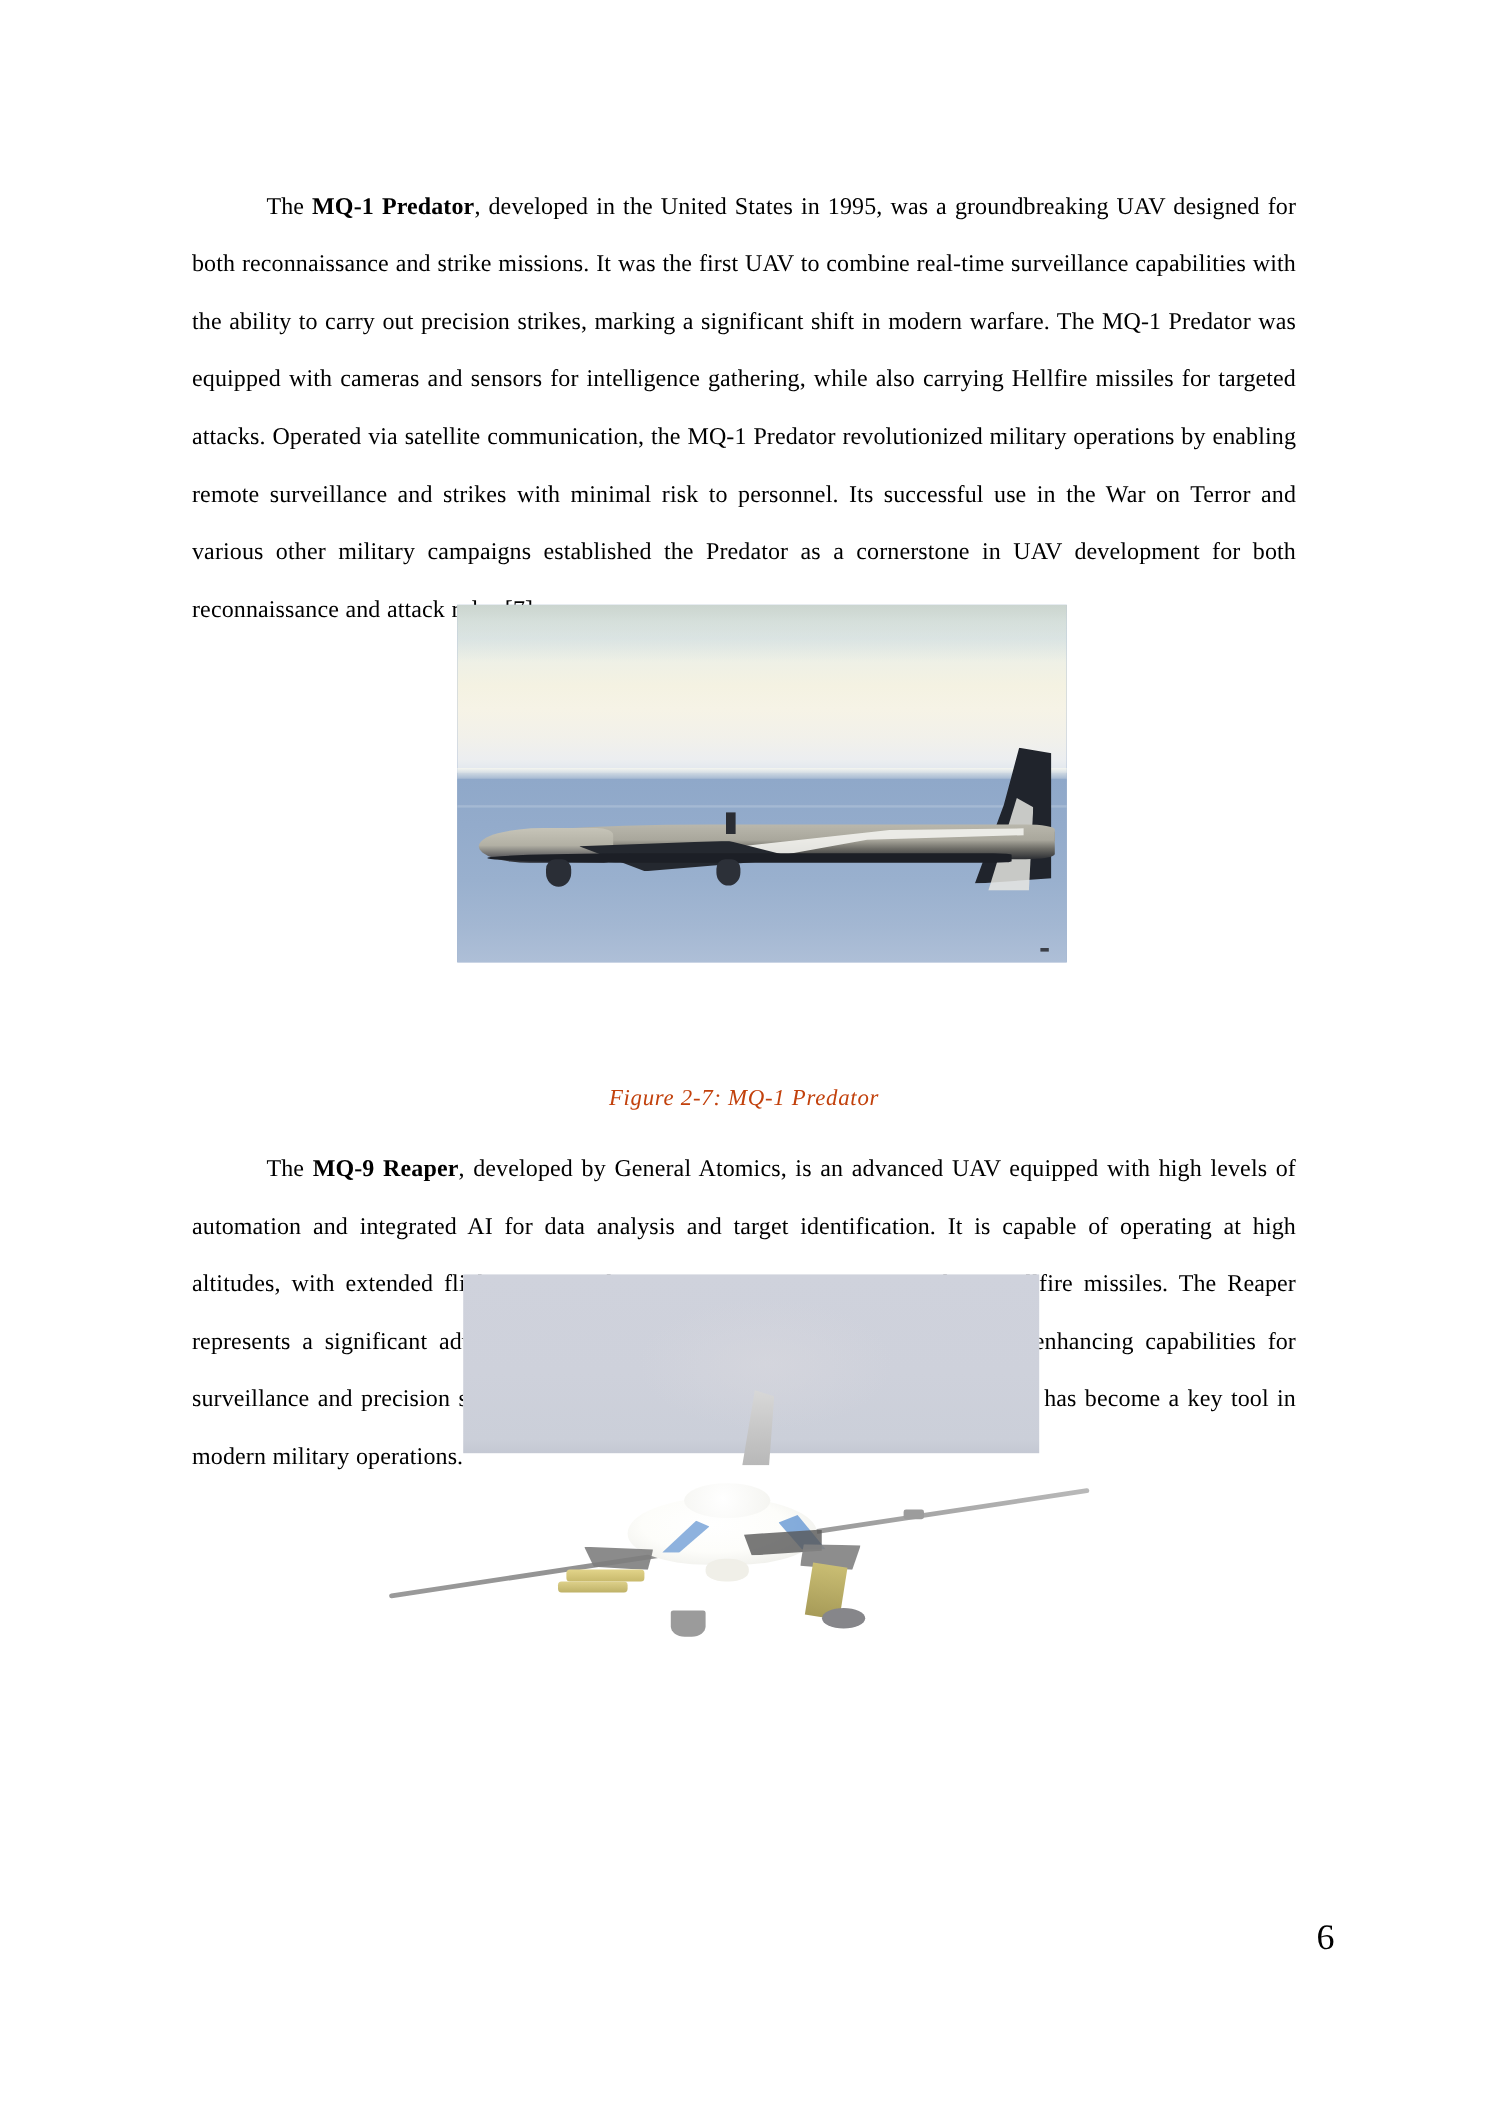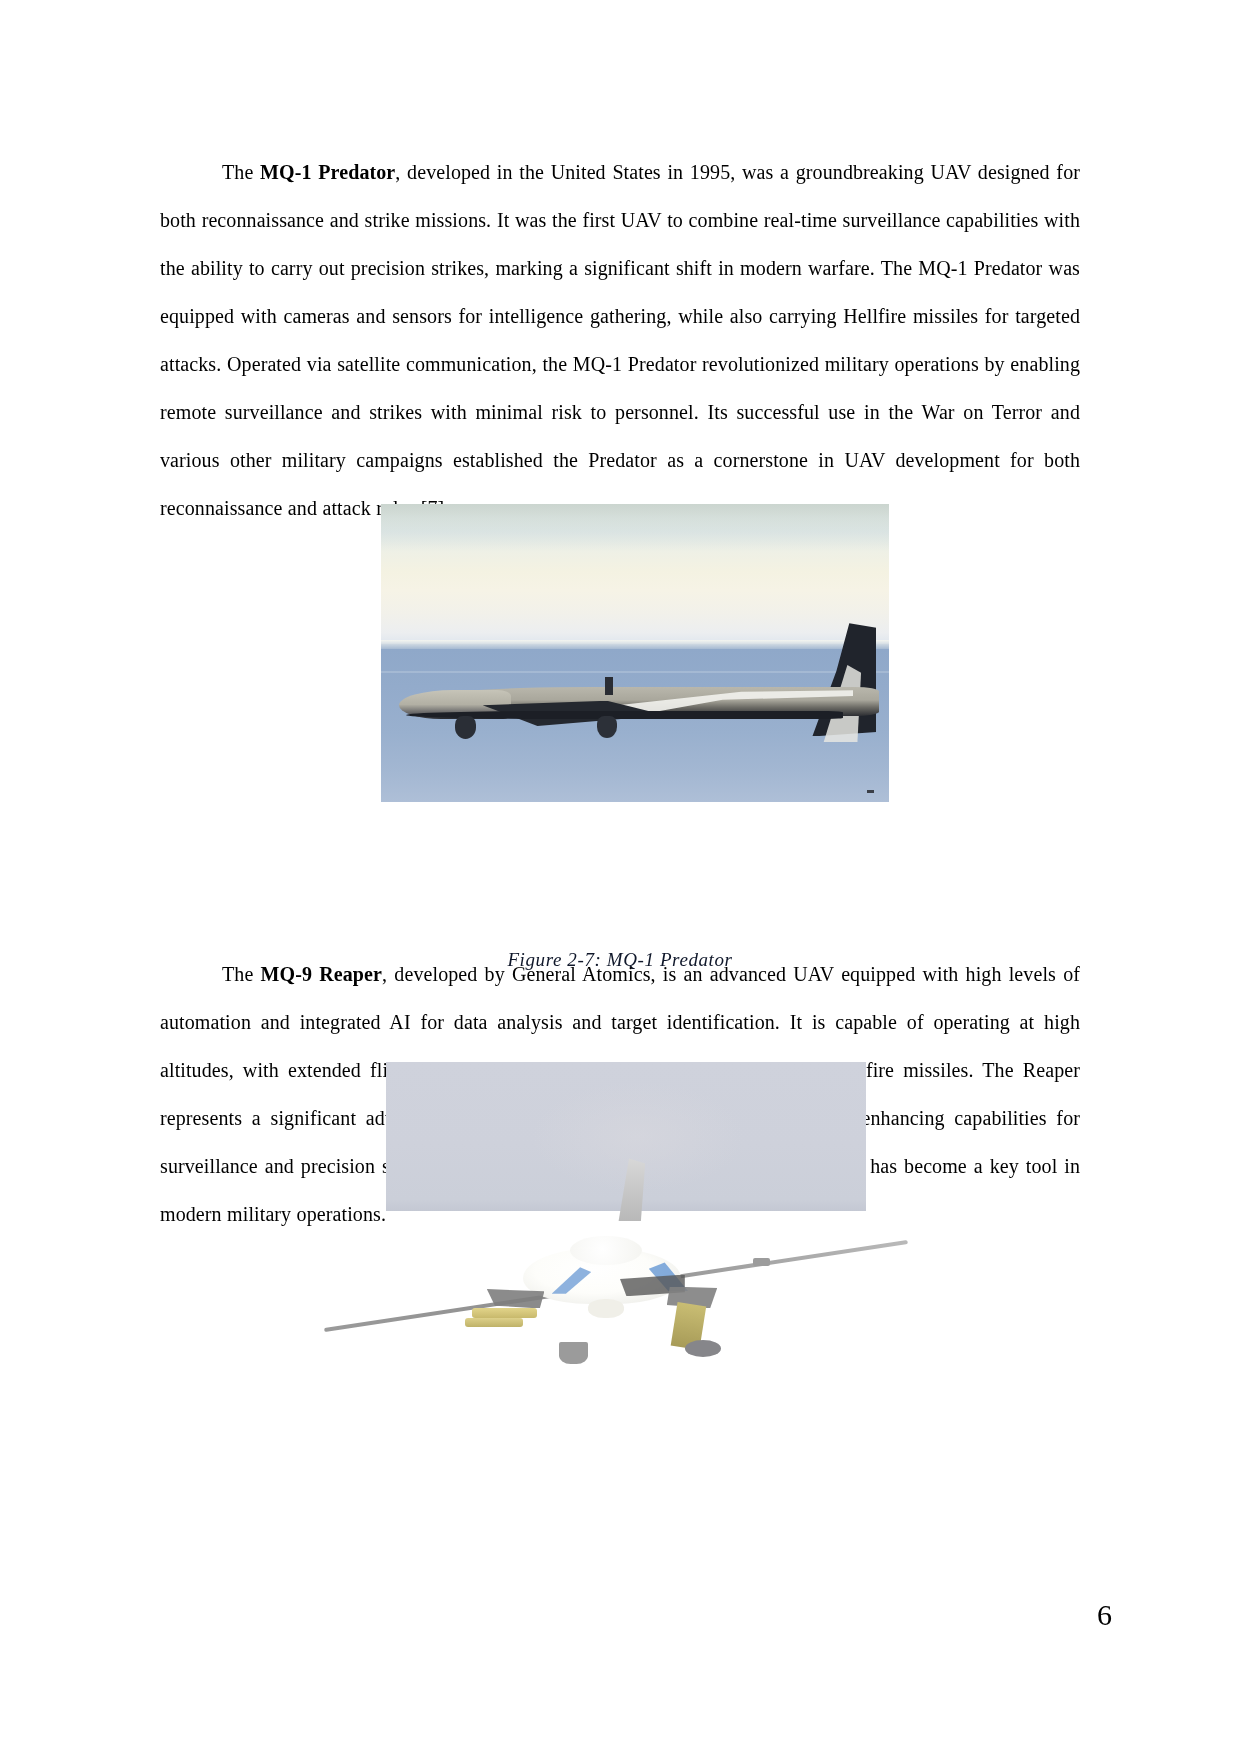--- a/index.html
+++ b/index.html
@@ -45,24 +45,23 @@
   }
   .figure {
     margin: 0;
     padding: 0;
     text-align: center;
   }
   .figure-caption {
     font-family: "Liberation Serif", "DejaVu Serif", serif;
     font-style: italic;
     font-size: 19px;
-    color: #0f172a;
+    color: #c2410c;
     text-align: center;
     letter-spacing: 0.6px;
-    margin-top: 44px;
   }
 
   
   #fig-predator-wrap {
     position: absolute;
     left: 381px;
     top: 504px;
     width: 508px;
     height: 298px;
   }

